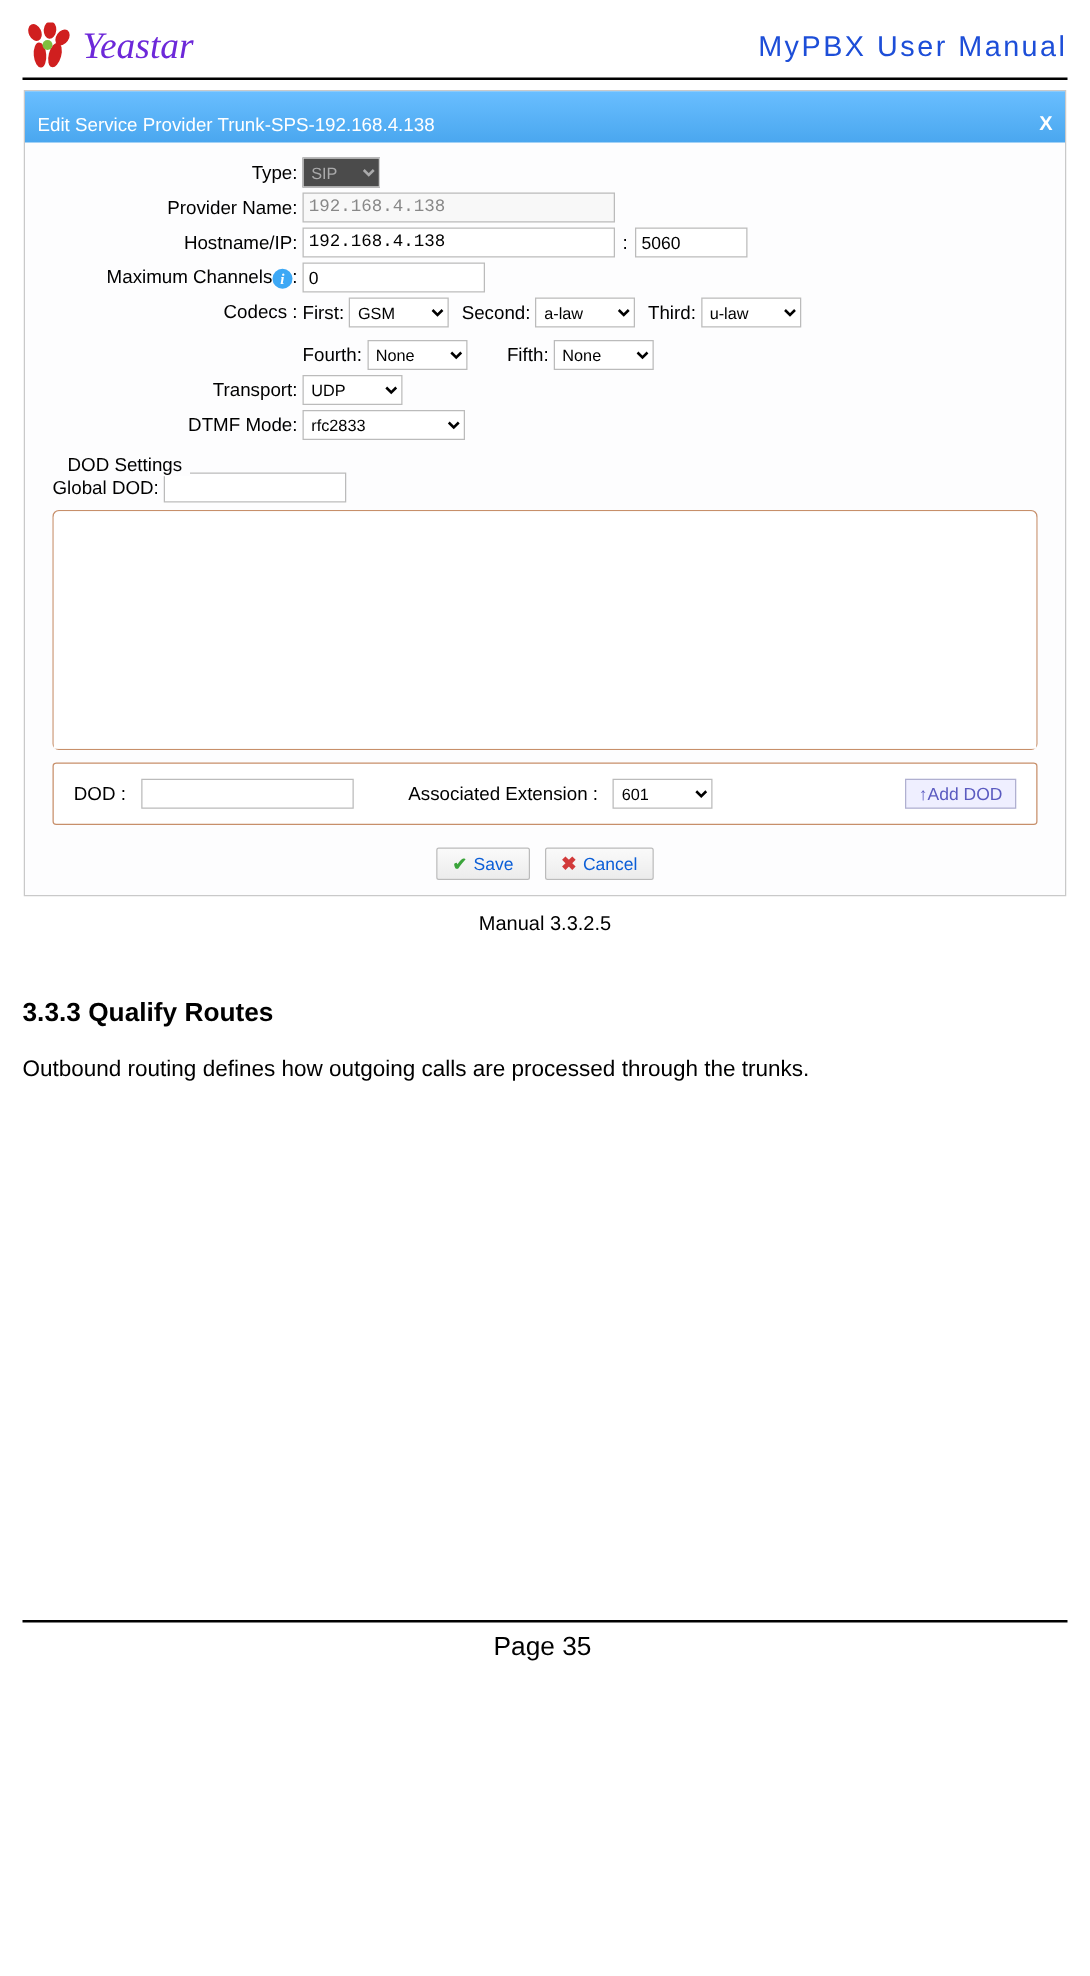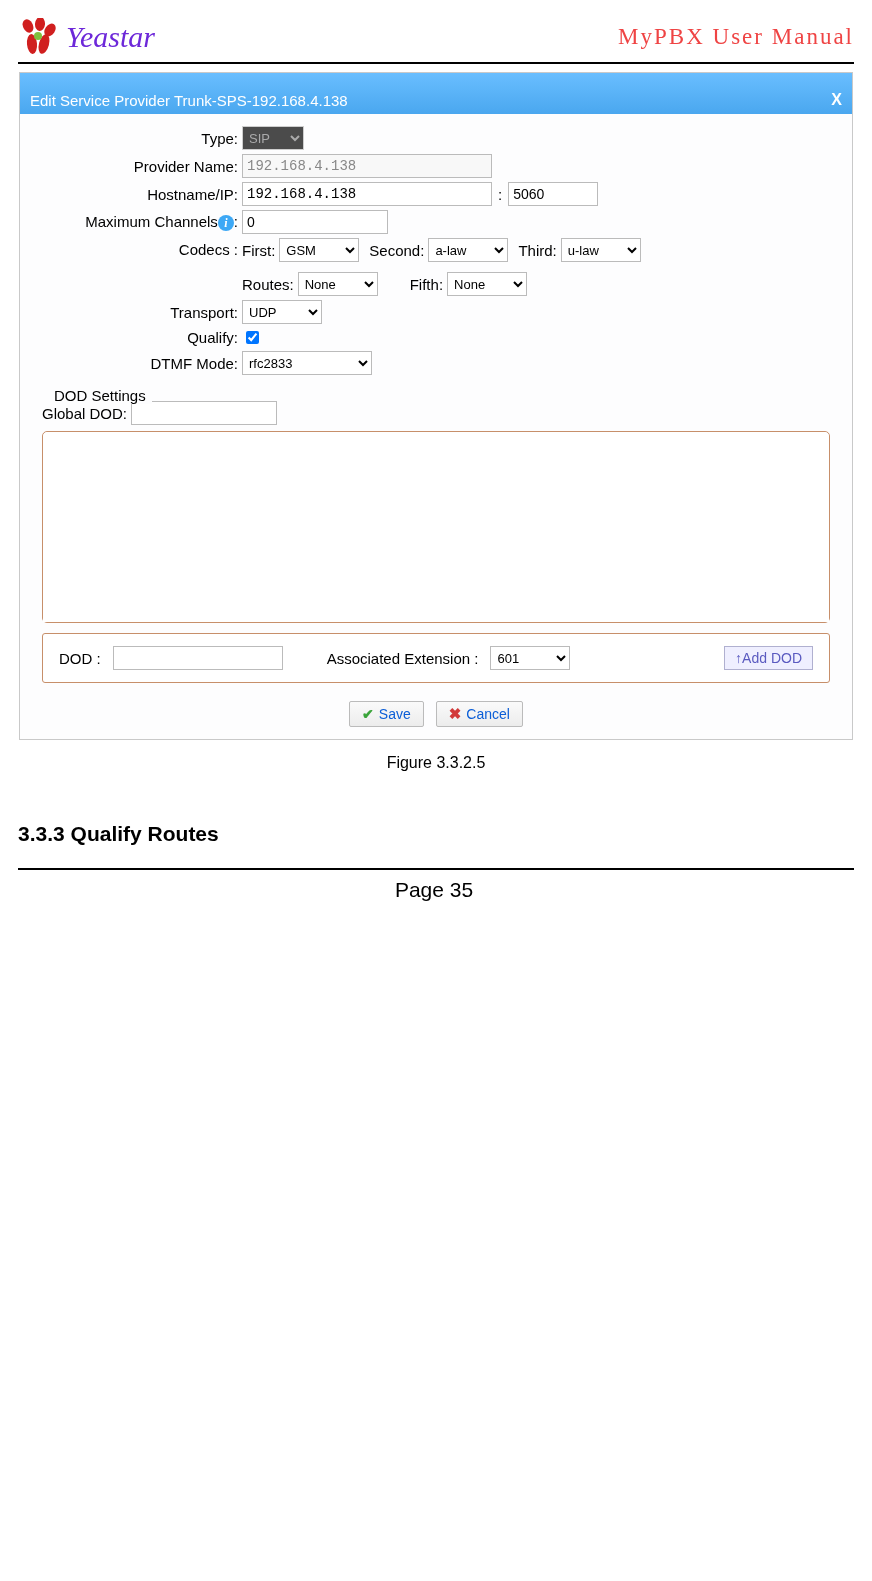--- a/index.html
+++ b/index.html
@@ -24,24 +24,24 @@
     display: flex;
     align-items: center;
     gap: 6px;
   }
   .logo-icon {
     width: 42px;
     height: 38px;
     position: relative;
   }
   .manual-title {
-    font-family: Liberation Serif, serif;
+    font-family: Liberation Sans, sans-serif;
     font-size: 23px;
     letter-spacing: 2px;
-    color: #ef4444;
+    color: #1d4ed8;
   }
   .header-hr {
     border: none;
     border-top: 2px solid #000;
     margin: 0 0 8px 0;
   }
   .dialog {
     border: 1px solid #c9c9c9;
     background: #fdfdfe;
     width: 834px;
@@ -295,39 +295,35 @@
           </div>
           <div class="pair">
             <span>Second:</span>
             <select class="select-box w75"><option>a-law</option></select>
           </div>
           <div class="pair">
             <span>Third:</span>
             <select class="select-box w75"><option>u-law</option></select>
           </div>
           <div class="pair">
-            <span>Routes:</span>
+            <span>Fourth:</span>
             <select class="select-box w75"><option>None</option></select>
           </div>
           <div class="pair" style="margin-left:22px">
             <span>Fifth:</span>
             <select class="select-box w75"><option>None</option></select>
           </div>
         </div>
       </div>
 
       <div class="form-row">
         <div class="form-label">Transport:</div>
         <select class="select-box w75"><option>UDP</option></select>
       </div>
 
-      <div class="form-row">
-        <div class="form-label">Qualify:</div>
-        <input type="checkbox" checked="" style="">
-      </div>
 
       <div class="form-row">
         <div class="form-label">DTMF Mode:</div>
         <select class="select-box w125"><option>rfc2833</option></select>
       </div>
 
       <div class="dod-fieldset">
         <div class="dod-legend-row">
           <span class="leg-title">DOD Settings</span>
         </div>
@@ -357,20 +353,21 @@
         <span class="icon-check">✔</span>
         <span>Save</span>
       </div>
       <div class="btn">
         <span class="icon-cross">✖</span>
         <span>Cancel</span>
       </div>
     </div>
   </div>
 
-  <div class="figure-caption">Figure 3.3.2.5</div>
+  <div class="figure-caption">Manual 3.3.2.5</div>
 
   <div class="section-heading">3.3.3 Qualify Routes</div>
+  <div class="body-text">Outbound routing defines how outgoing calls are processed through the trunks.</div>
 
   <hr class="footer-hr">
   <div class="footer-row">Page 35</div>
 
 </div>
 
 </body></html>

